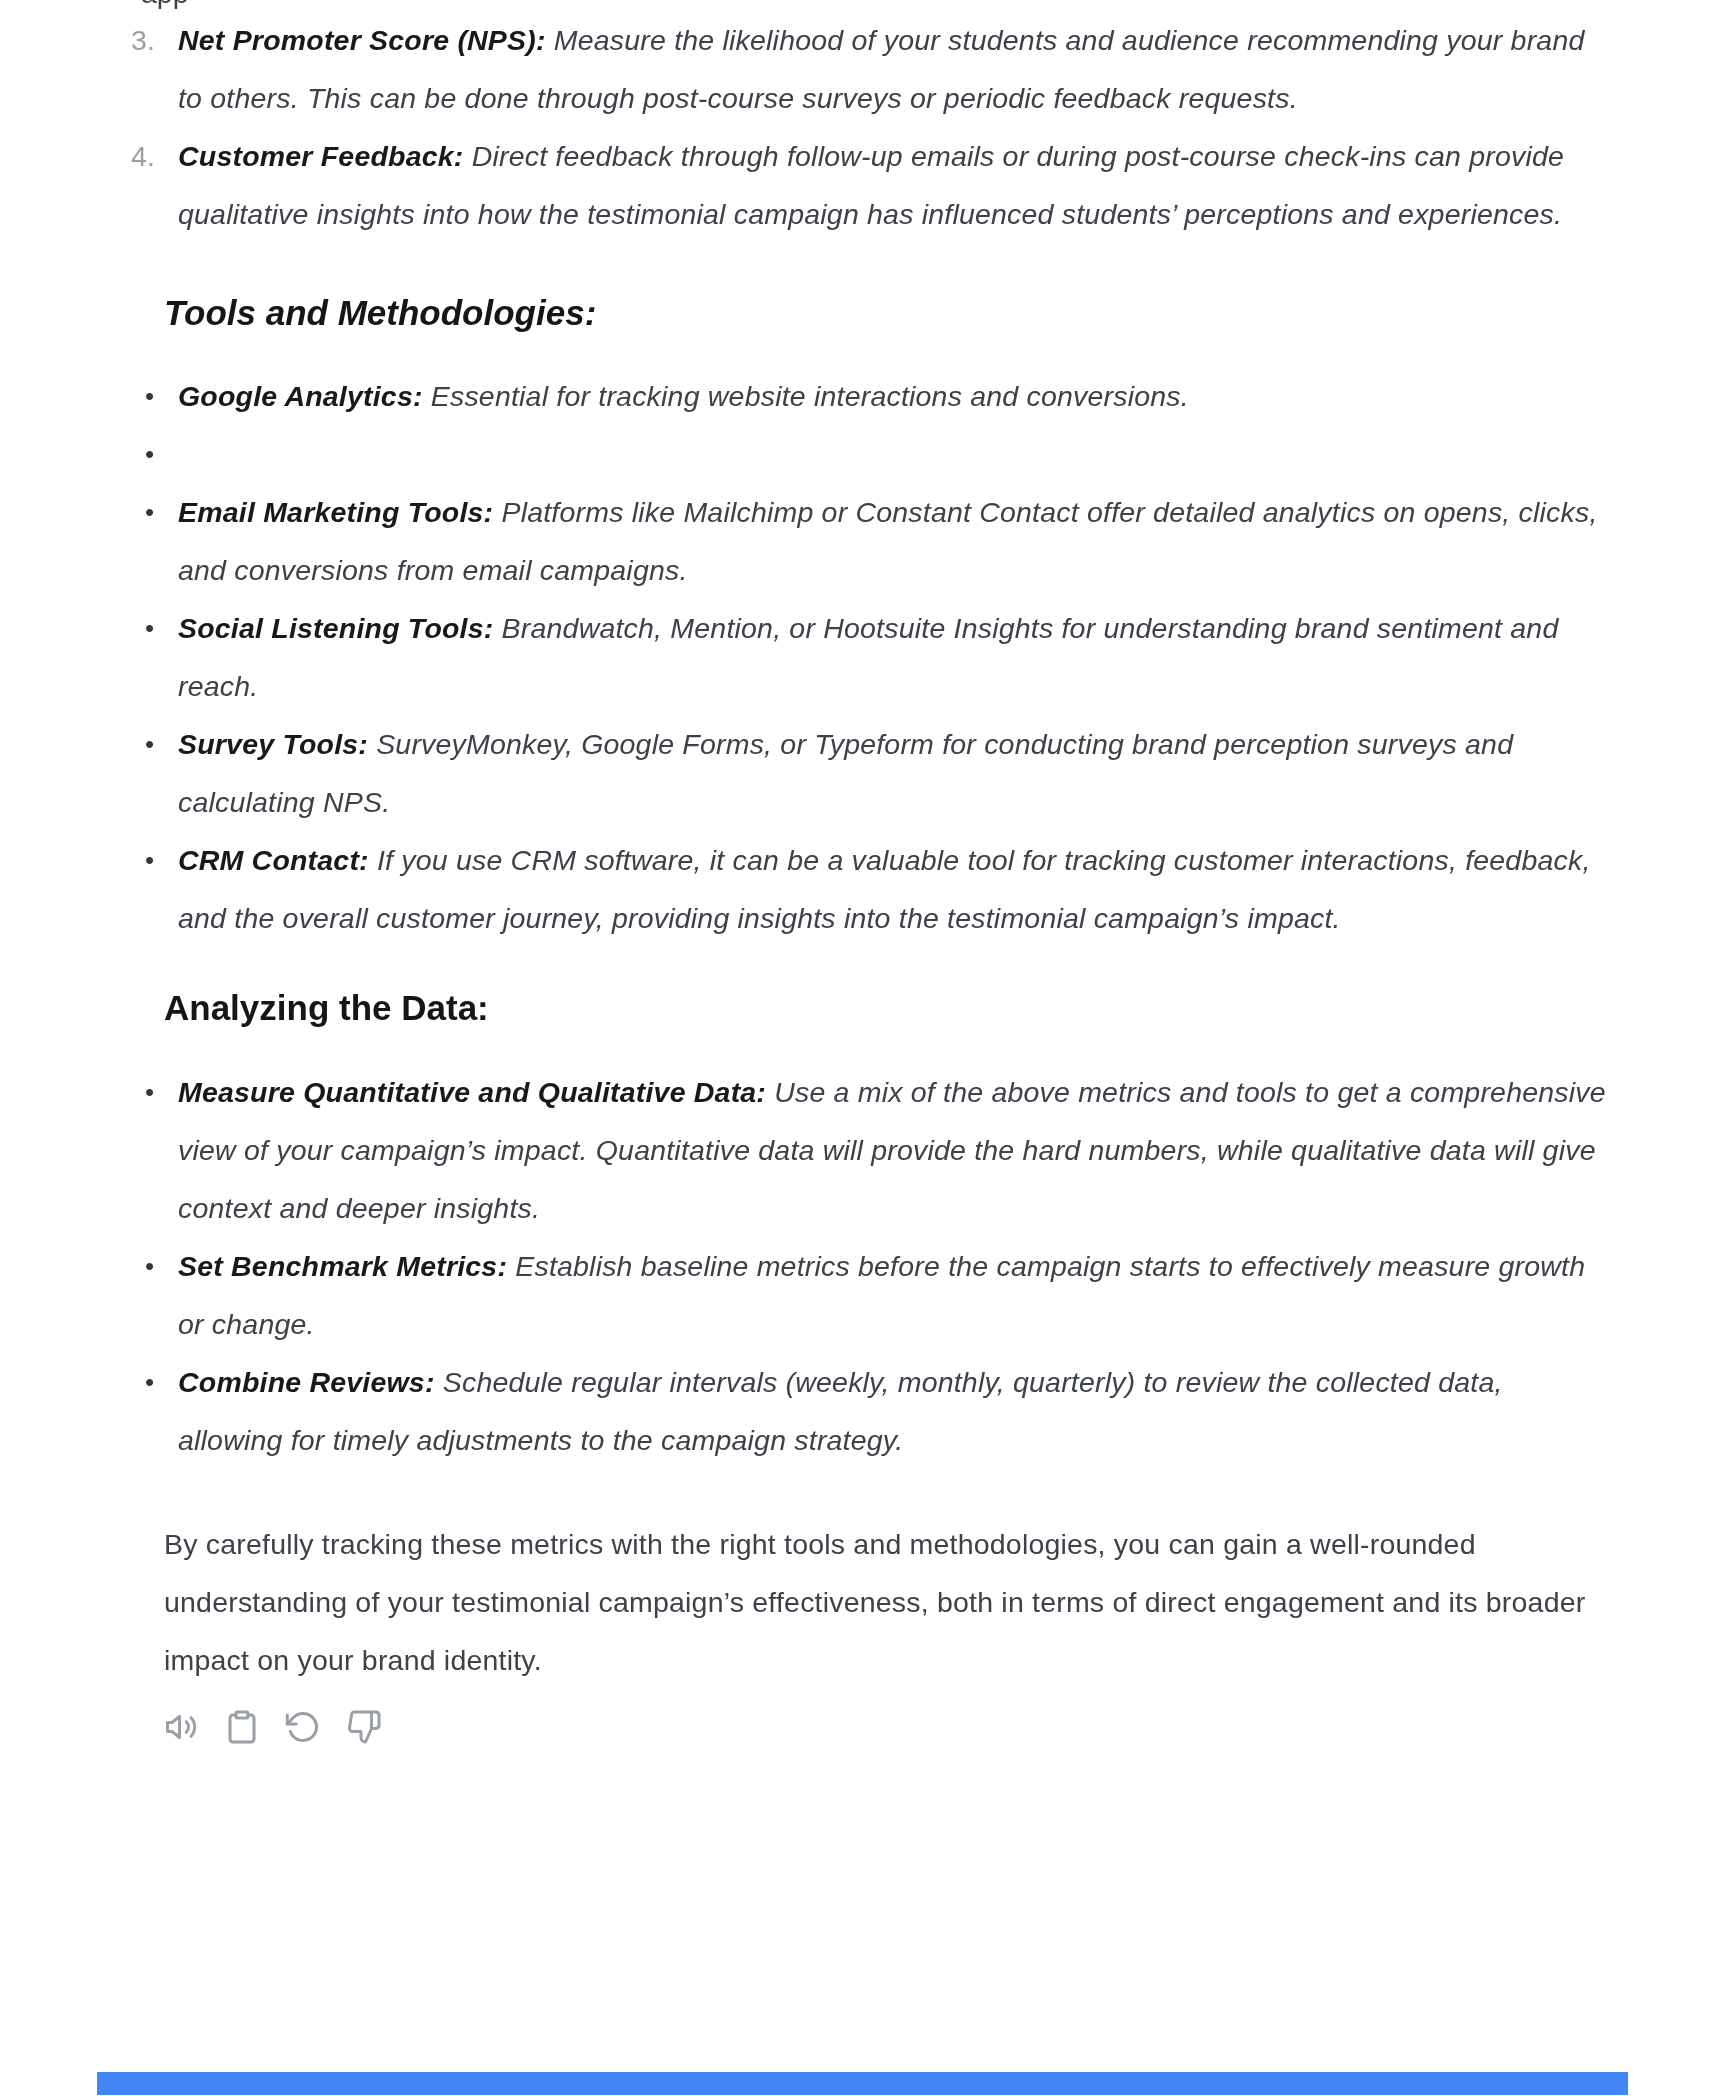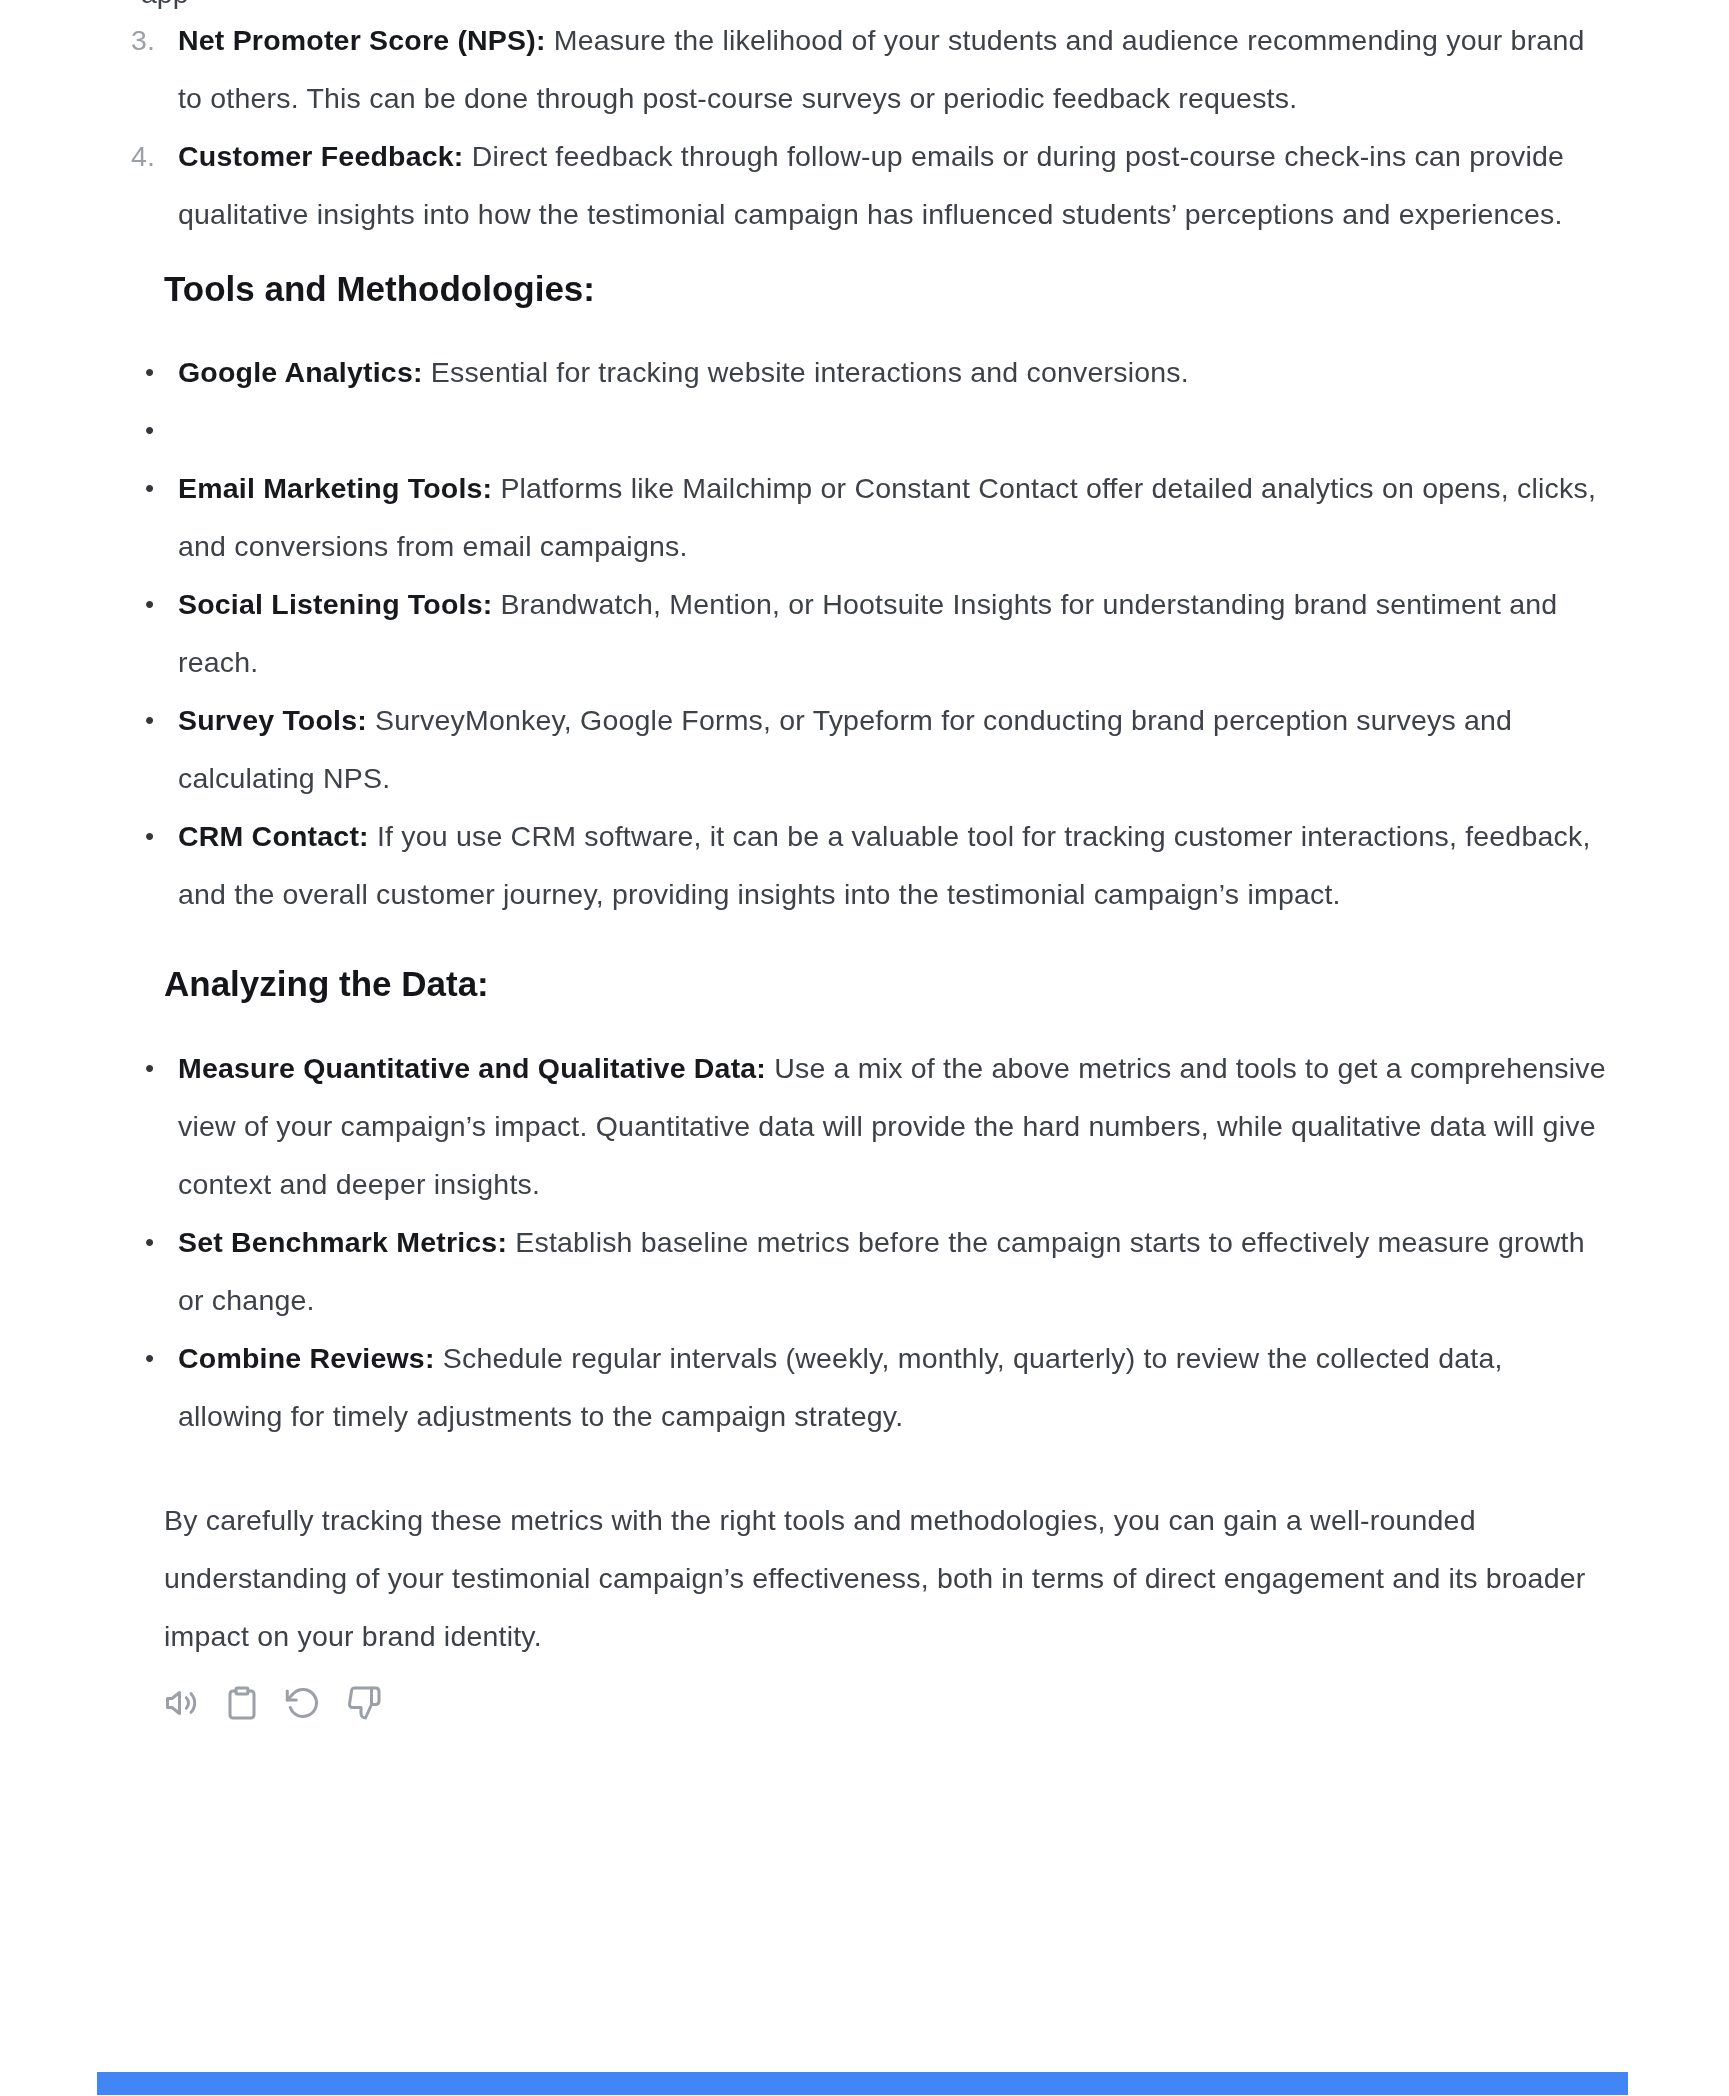--- a/index.html
+++ b/index.html
@@ -30,29 +30,29 @@
     font-size:28.5px;line-height:28.5px;color:var(--body-text);
   }
   .sliver span{display:block;margin-top:-21px;}
 
   
   .olist{margin-top:11.2px;}
   .olist .row{display:flex;}
   .olist .num{
     flex:0 0 47px;margin-left:131px;color:var(--list-marker);
   }
-  .olist .body,.ulist .body{flex:1 1 auto;padding-right:114px;}
+  .olist .body,.ulist .body{flex:1 1 auto;padding-right:114px;font-style:italic;}
 
   
   h3{
     margin:0 0 0 164px;padding:0;
     font-size:35px;line-height:45px;font-weight:700;
     color:var(--heading-text);
   }
-  #heading-1{margin-top:23px;}
+  #heading-1{margin-top:47px;font-style:italic;}
   #heading-2{margin-top:38px;}
 
   
   .ulist .row{display:flex;}
   .ulist .dot{
     flex:0 0 33px;margin-left:145px;color:var(--bullet-dot);
     font-size:26px;
   }
   #bullets-1{margin-top:32px;}
   #bullets-2{margin-top:33px;}

